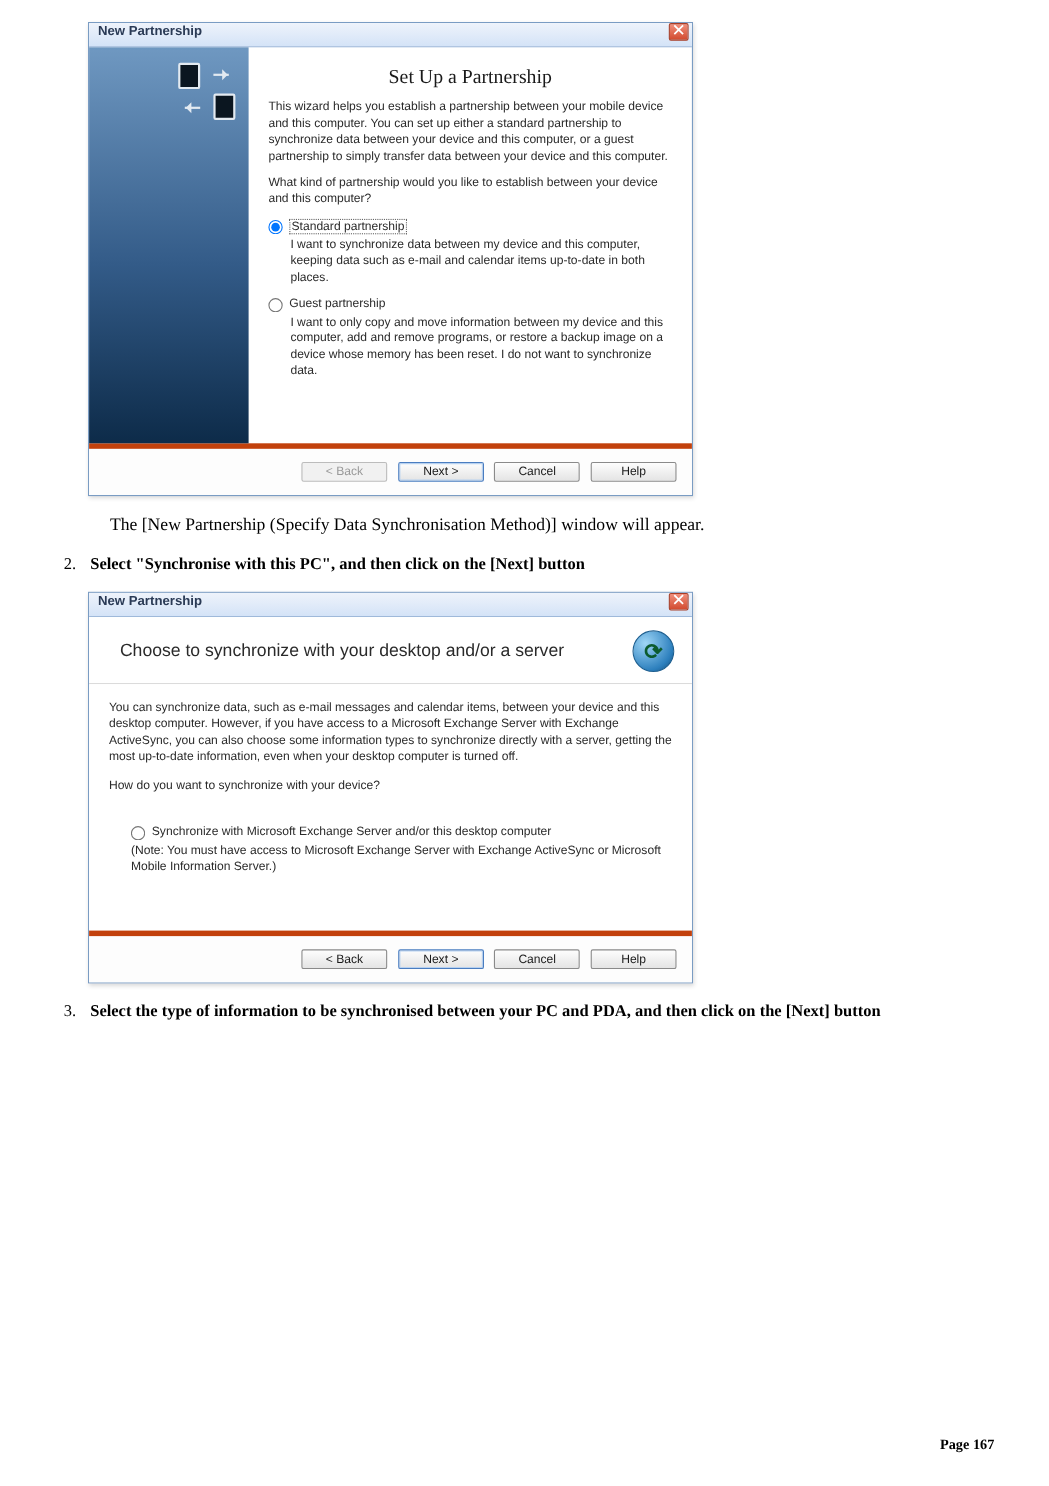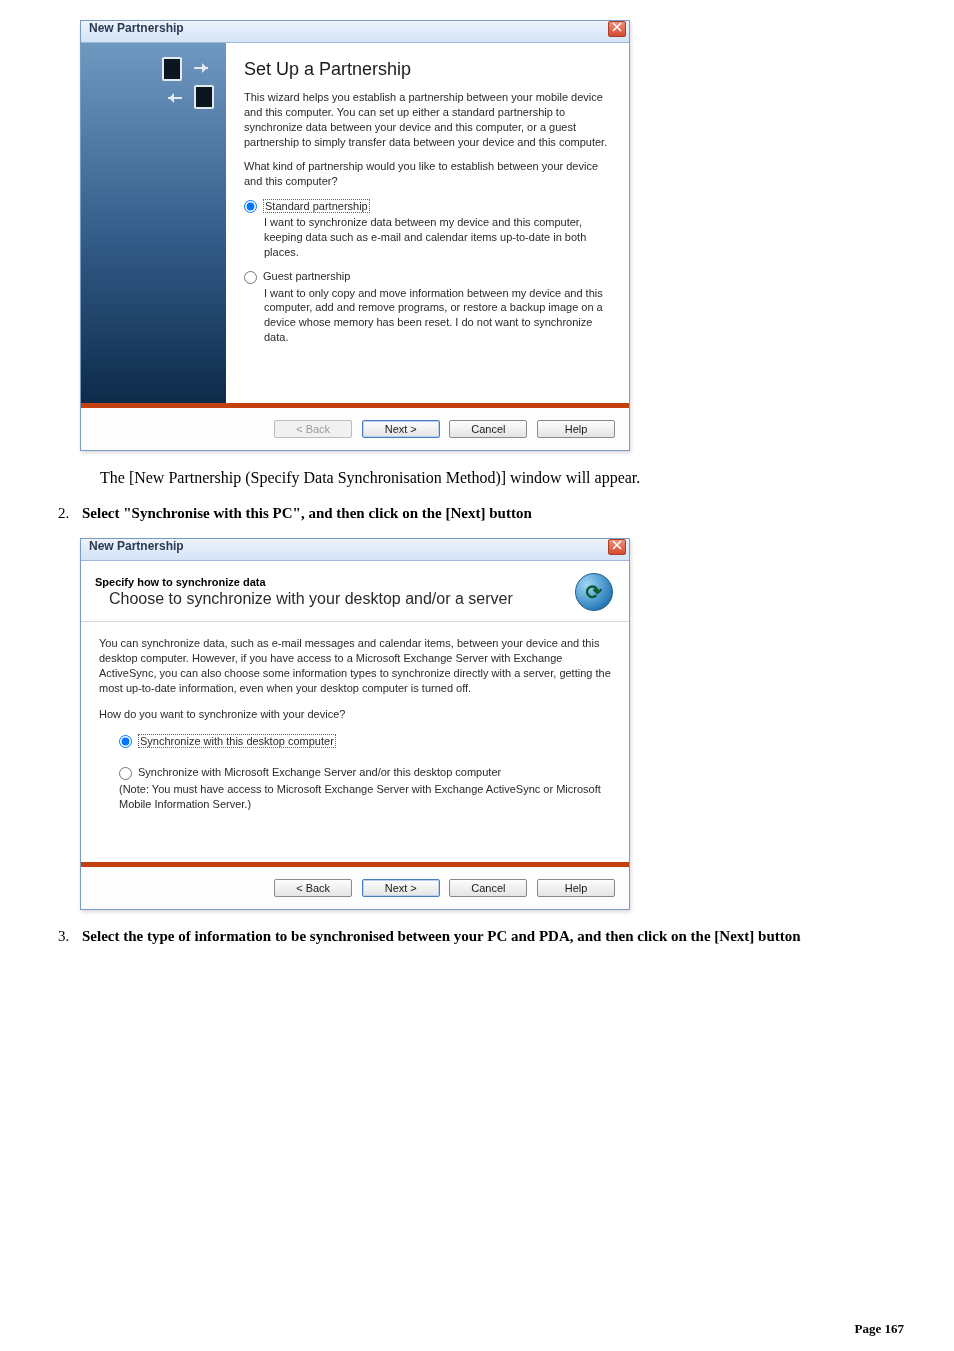--- a/index.html
+++ b/index.html
@@ -68,22 +68,22 @@
     content:""; position:absolute; right:-4px; top:-4px;
     border:5px solid transparent; border-left-color:#e3eaf1;
   }
   .sync-ico .arrow.ar-b::after {
     left:-4px; right:auto; border-left-color:transparent; border-right-color:#e3eaf1;
   }
   .content-pane {
     flex:1; padding: 16px 18px 8px 18px; font-size:11px; color:#2a2a2a;
   }
   .content-pane h2 {
-    font-family: Liberation Sans, sans-serif;
-    font-size: 18px; font-weight: normal; margin: 0 0 10px 0; color:#1a1a1a;
+    font-family: Liberation Serif, serif;
+    font-size: 18px; font-weight: normal; margin: 0 0 10px 0; color:#1a1a1a;text-align:center;
   }
   .content-pane p { margin: 0 0 10px 0; line-height: 1.35; }
   .radio-row { display:flex; align-items:flex-start; margin: 4px 0 2px 0; }
   .radio-row input { margin: 1px 6px 0 0; }
   .focus-outline { border:1px dotted #666; padding:0 1px; }
   .radio-desc { margin: 2px 0 10px 20px; line-height:1.35; }
   .button-bar {
     border-top:5px solid #c2410c;
     padding: 12px 14px;
     text-align: right;
@@ -189,36 +189,31 @@
       <span>New Partnership</span>
       <span class="spacer"></span>
       <span class="closebtn">
         <svg width="10" height="10" viewBox="0 0 10 10">
             <path d="M1 1 L9 9 M9 1 L1 9" stroke="#fff" stroke-width="1.6"></path>
           </svg>
       </span>
     </div>
     <div class="d2-header">
       <div class="hdr-text">
-        <div class="hdr-title">Specify how to synchronize data</div>
         <div class="hdr-sub">Choose to synchronize with your desktop and/or a server</div>
       </div>
       <div class="hdr-icon">
         <div class="globe"></div>
         <div class="arws">⟳</div>
       </div>
     </div>
     <div class="d2-body">
       <p>You can synchronize data, such as e-mail messages and calendar items, between your device and this desktop computer. However, if you have access to a Microsoft Exchange Server with Exchange ActiveSync, you can also choose some information types to synchronize directly with a server, getting the most up-to-date information, even when your desktop computer is turned off.</p>
       <p>How do you want to synchronize with your device?</p>
 
-      <div class="radio-row indent">
-        <input type="radio" checked="" style="">
-        <span class="focus-outline">Synchronize with this desktop computer</span>
-      </div>
       <br>
       <div class="radio-row indent">
         <input type="radio" style="">
         <span>Synchronize with Microsoft Exchange Server and/or this desktop computer</span>
       </div>
       <div class="radio-desc indent">(Note: You must have access to Microsoft Exchange Server with Exchange ActiveSync or Microsoft Mobile Information Server.)</div>
     </div>
     <div class="button-bar">
       <span class="btn">&lt; Back</span>
       <span class="btn default">Next &gt;</span>

